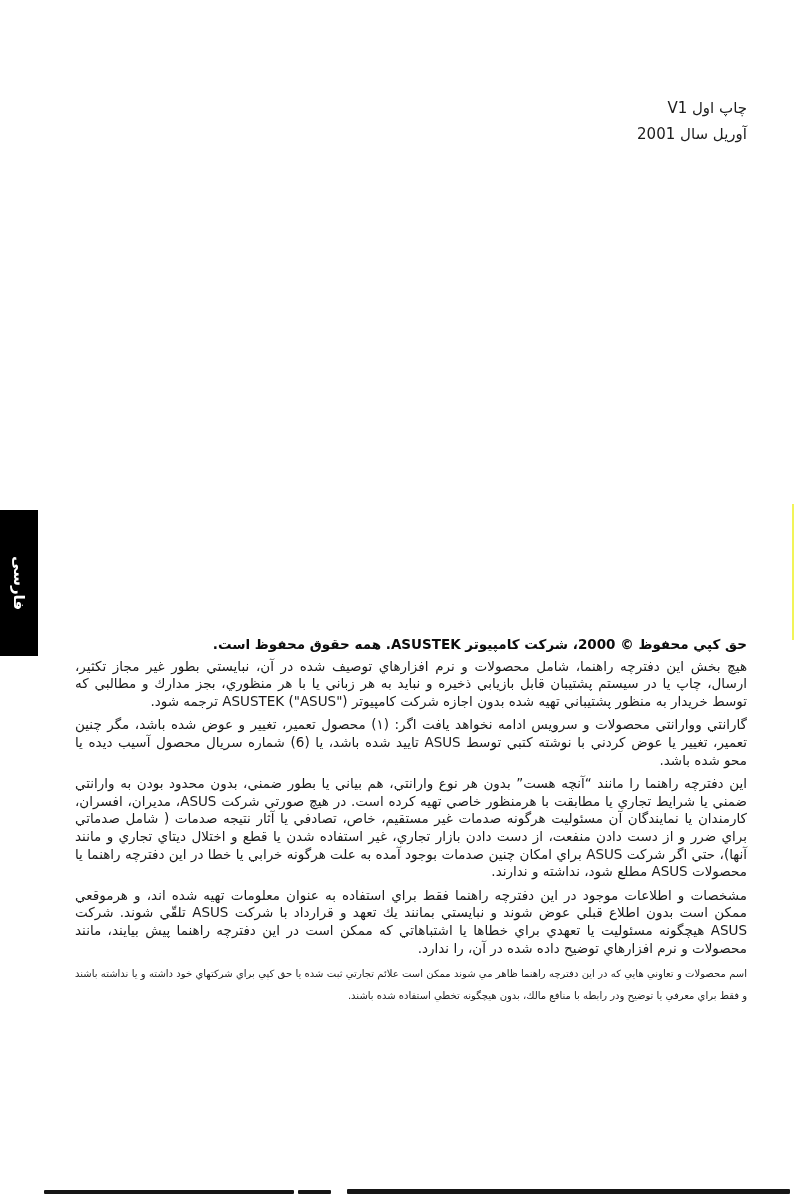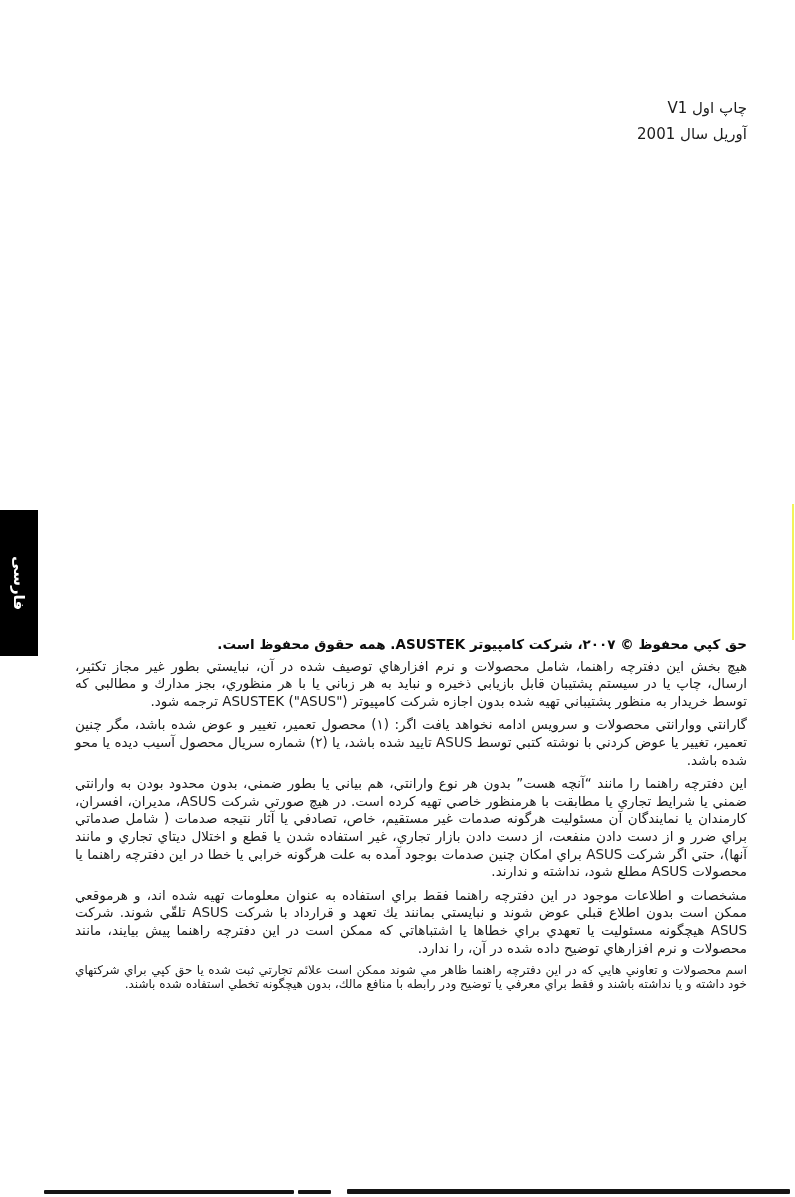--- a/index.html
+++ b/index.html
@@ -73,22 +73,22 @@
     font-size: 13.5px;
     font-weight: bold;
     color: #0d0d0d;
     margin: 0 0 4px 0;
     text-align: right;
   }
   .content p {
     margin: 0 0 6px 0;
   }
   .content p.small {
-    font-size: 12px;
-    line-height: 14px;
+    font-size: 10px;
+    line-height: 22px;
     margin-bottom: 16px;
   }
   
   .bottom-strip {
     position: absolute;
     left: 44px;
     right: 5px;
     bottom: 3px;
     height: 6px;
     display: flex;
@@ -112,23 +112,23 @@
     <div>آوريل سال 2001</div>
   </div>
 
   <div class="lang-tab">
     <span class="tab-label">فارسی</span>
   </div>
 
   <div class="scan-line-yellow"></div>
 
   <div class="content">
-    <div class="heading">حق كپي محفوظ © ۲۰۰۷، شركت كامپيوتر ASUSTEK. همه حقوق محفوظ است.</div>
+    <div class="heading">حق كپي محفوظ © 2000، شركت كامپيوتر ASUSTEK. همه حقوق محفوظ است.</div>
     <p>هيچ بخش اين دفترچه راهنما، شامل محصولات و نرم افزارهاي توصيف شده در آن، نبايستي بطور غير مجاز تكثير، ارسال، چاپ يا در سيستم پشتيبان قابل بازيابي ذخيره و نبايد به هر زباني يا با هر منظوري، بجز مدارك و مطالبي كه توسط خريدار به منظور پشتيباني تهيه شده بدون اجازه شركت كامپيوتر ASUSTEK ("ASUS") ترجمه شود.</p>
-    <p>گارانتي ووارانتي محصولات و سرويس ادامه نخواهد يافت اگر: (۱) محصول تعمير، تغيير و عوض شده باشد، مگر چنين تعمير، تغيير يا عوض كردني با نوشته كتبي توسط ASUS تاييد شده باشد، يا (۲) شماره سريال محصول آسيب ديده يا محو شده باشد.</p>
+    <p>گارانتي ووارانتي محصولات و سرويس ادامه نخواهد يافت اگر: (۱) محصول تعمير، تغيير و عوض شده باشد، مگر چنين تعمير، تغيير يا عوض كردني با نوشته كتبي توسط ASUS تاييد شده باشد، يا (6) شماره سريال محصول آسيب ديده يا محو شده باشد.</p>
     <p>اين دفترچه راهنما را مانند “آنچه هست” بدون هر نوع وارانتي، هم بياني يا بطور ضمني، بدون محدود بودن به وارانتي ضمني يا شرايط تجاري يا مطابقت با هرمنظور خاصي تهيه كرده است. در هيچ صورتي شركت ASUS، مديران، افسران، كارمندان يا نمايندگان آن مسئوليت هرگونه صدمات غير مستقيم، خاص، تصادفي يا آثار نتيجه صدمات ( شامل صدماتي براي ضرر و از دست دادن منفعت، از دست دادن بازار تجاري، غير استفاده شدن يا قطع و اختلال ديتاي تجاري و مانند آنها)، حتي اگر شركت ASUS براي امكان چنين صدمات بوجود آمده به علت هرگونه خرابي يا خطا در اين دفترچه راهنما يا محصولات ASUS مطلع شود، نداشته و ندارند.</p>
     <p>مشخصات و اطلاعات موجود در اين دفترچه راهنما فقط براي استفاده به عنوان معلومات تهيه شده اند، و هرموقعي ممكن است بدون اطلاع قبلي عوض شوند و نبايستي بمانند يك تعهد و قرارداد با شركت ASUS تلقّي شوند. شركت ASUS هيچگونه مسئوليت يا تعهدي براي خطاها يا اشتباهاتي كه ممكن است در اين دفترچه راهنما پيش بيايند، مانند محصولات و نرم افزارهاي توضيح داده شده در آن، را ندارد.</p>
     <p class="small">اسم محصولات و تعاوني هايي كه در اين دفترچه راهنما ظاهر مي شوند ممكن است علائم تجارتي ثبت شده يا حق كپي براي شركتهاي خود داشته و يا نداشته باشند و فقط براي معرفي يا توضيح ودر رابطه با منافع مالك، بدون هيچگونه تخطي استفاده شده باشند.</p>
   </div>
 
   <div class="bottom-strip">
     <div class="seg seg1"></div>
     <div class="seg seg2"></div>
     <div class="seg seg3"></div>
   </div>

